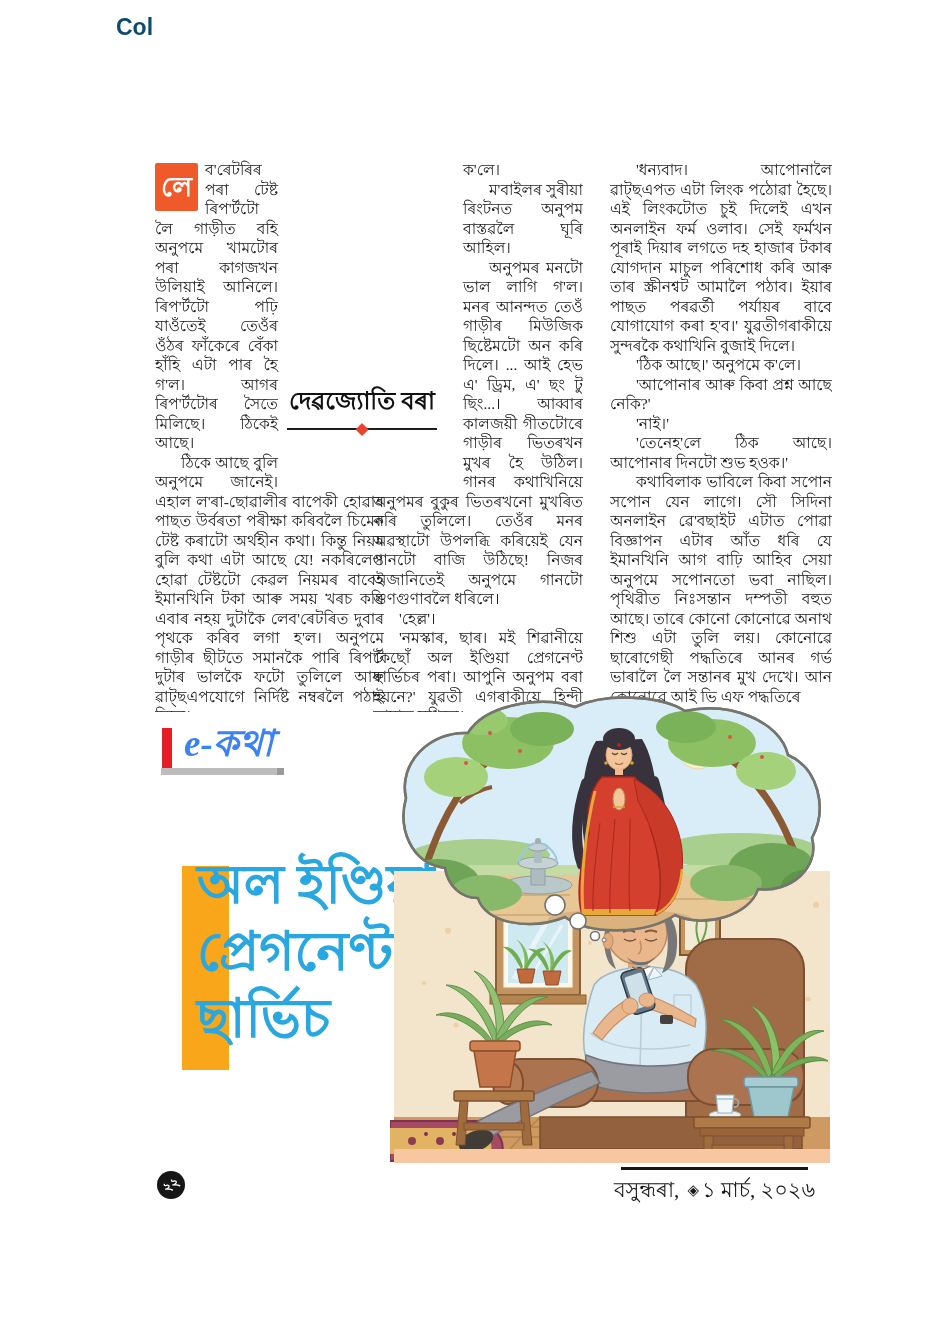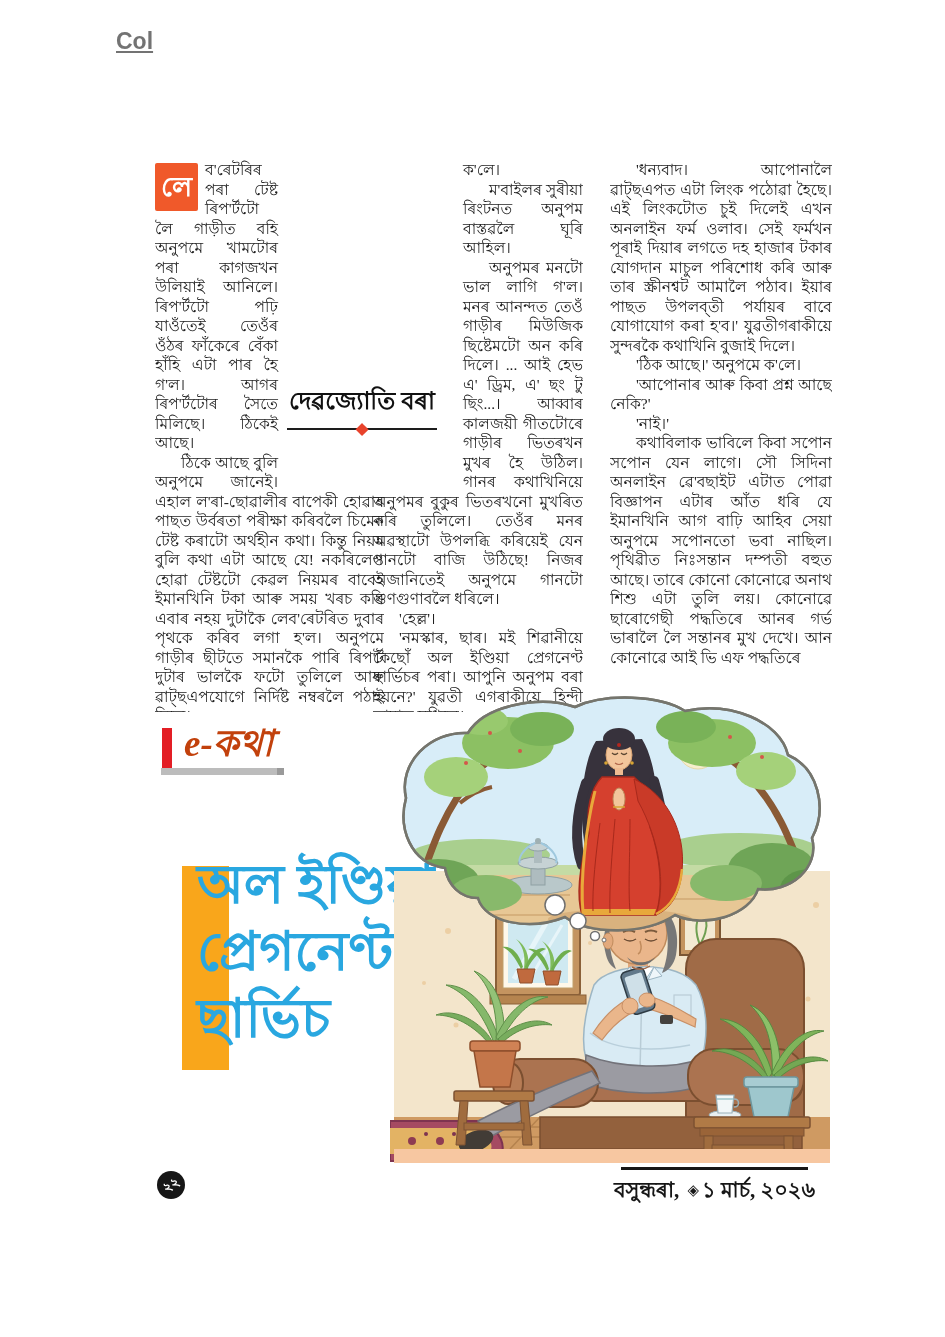--- a/index.html
+++ b/index.html
@@ -2,22 +2,22 @@
 <html><head>
 <meta charset="utf-8">
 <style>
   html,body { margin:0; padding:0; background:#888; }
   #page {
     position:relative; width:945px; height:1337px; margin:0 auto;
     background:#ffffff; overflow:hidden;
     font-family:"Liberation Serif","DejaVu Serif",serif; color:#1b1b1b;
   }
   .col-label {
-    position:absolute; left:116px; top:28px;
-    font:bold 23px "Liberation Sans","DejaVu Sans",sans-serif; color:#737373;text-decoration:underline;
+    position:absolute; left:116px; top:14px;
+    font:bold 23px "Liberation Sans","DejaVu Sans",sans-serif; color:#0c4a6e;
   }
   .col {
     position:absolute; top:160px; font-size:15.5px; line-height:1.26;
     text-align:justify; overflow:hidden;
   }
   #col1 { left:155px; width:229px; height:552px; }
   #col2 { left:373px; width:210px; height:552px; }
   #col3 { left:610px; width:222px; height:562px; }
   .col p { margin:0; text-indent:26px; }
   .col p.first { text-indent:0; }
@@ -32,35 +32,35 @@
   .byline { position:absolute; left:287px; top:382px; width:150px; text-align:center; }
   .byline-name { font-size:24px; font-weight:bold; color:#111; white-space:nowrap; }
   .byline-rule { margin-top:6px; border-top:2.5px solid #1d1d1d; position:relative; height:16px; }
   .byline-diamond {
     position:absolute; left:50%; top:-10px; transform:translateX(-50%);
     color:#e8432c; font-size:17px; line-height:1;
   }
 
   .ekatha { position:absolute; left:162px; top:722px; display:flex; align-items:flex-start; }
   .ekatha-bar { width:10px; height:46px; background:#e31e25; margin:6px 12px 0 0; }
-  .ekatha-title { font-size:37px; font-weight:bold; color:#c2410c; line-height:1.2; font-style:italic; }
+  .ekatha-title { font-size:37px; font-weight:bold; color:#3b82f6; line-height:1.2; font-style:italic; }
   .ekatha-underline { position:absolute; left:161px; top:768px; width:123px; height:7px; background:#bcbcbc; }
   .ekatha-underline::after { content:""; position:absolute; right:0; top:0; width:7px; height:7px; background:#9a9a9a; }
 
   .headline-bar { position:absolute; left:182px; top:866px; width:47px; height:204px; background:#f9a61b; }
   .headline {
     position:absolute; left:197px; top:852px; font-weight:bold;
     font-size:54px; line-height:67px; color:#29a7e0; white-space:nowrap;
   }
   .illustration { position:absolute; left:390px; top:693px; width:442px; height:472px; }
 
   .footer-rule { position:absolute; left:621px; top:1167px; width:187px; border-top:3px solid #161616; }
   .footer-text {
     position:absolute; left:592px; top:1174px; width:245px; text-align:center;
-    font-size:21px; font-weight:bold; color:#161616; white-space:nowrap;
+    font-size:21px; font-weight:normal; color:#161616; white-space:nowrap;
   }
   .footer-ornament { font-size:15px; padding:0 3px; position:relative; top:-2px; }
   .page-circle {
     position:absolute; left:157px; top:1171px; width:28px; height:28px;
     background:#161616; border-radius:50%; display:flex; align-items:center; justify-content:center;
   }
   .page-circle span { color:#fff; font-size:13px; font-weight:bold; transform:rotate(-30deg); }
 </style>
 </head>
 <body>
@@ -80,24 +80,25 @@
     <div class="spacer-l"></div>
     <p class="first">ক'লে।</p>
     <p>ম'বাইলৰ সুৰীয়া ৰিংটনত অনুপম বাস্তৱলৈ ঘূৰি আহিল।</p>
     <p>অনুপমৰ মনটো ভাল লাগি গ'ল। মনৰ আনন্দত তেওঁ গাড়ীৰ মিউজিক ছিষ্টেমটো অন কৰি দিলে। ... আই হেভ এ' ড্ৰিম, এ' ছং টু ছিং...। আব্বাৰ কালজয়ী গীতটোৰে গাড়ীৰ ভিতৰখন মুখৰ হৈ উঠিল। গানৰ কথাখিনিয়ে অনুপমৰ বুকুৰ ভিতৰখনো মুখৰিত কৰি তুলিলে। তেওঁৰ মনৰ অৱস্থাটো উপলব্ধি কৰিয়েই যেন গানটো বাজি উঠিছে! নিজৰ অজানিতেই অনুপমে গানটো গুণগুণাবলৈ ধৰিলে।</p>
     <p>'হেল্ল'।</p>
     <p>'নমস্কাৰ, ছাৰ। মই শিৱানীয়ে কৈছোঁ অল ইণ্ডিয়া প্ৰেগনেণ্ট ছাৰ্ভিচৰ পৰা। আপুনি অনুপম বৰা হয়নে?' যুৱতী এগৰাকীয়ে হিন্দী ভাষাত সুধিলে।</p>
 
   </div>
 
   <div class="col" id="col3">
-    <p>'ধন্যবাদ। আপোনালৈ ৱাট্ছএপত এটা লিংক পঠোৱা হৈছে। এই লিংকটোত চুই দিলেই এখন অনলাইন ফৰ্ম ওলাব। সেই ফৰ্মখন পূৰাই দিয়াৰ লগতে দহ হাজাৰ টকাৰ যোগদান মাচুল পৰিশোধ কৰি আৰু তাৰ স্ক্ৰীনশ্বট আমালৈ পঠাব। ইয়াৰ পাছত উপলব্তী পৰ্যায়ৰ বাবে যোগাযোগ কৰা হ'ব।' যুৱতীগৰাকীয়ে সুন্দৰকৈ কথাখিনি বুজাই দিলে।</p>
+    <p>'ধন্যবাদ। আপোনালৈ ৱাট্ছএপত এটা লিংক পঠোৱা হৈছে। এই লিংকটোত চুই দিলেই এখন অনলাইন ফৰ্ম ওলাব। সেই ফৰ্মখন পূৰাই দিয়াৰ লগতে দহ হাজাৰ টকাৰ যোগদান মাচুল পৰিশোধ কৰি আৰু তাৰ স্ক্ৰীনশ্বট আমালৈ পঠাব। ইয়াৰ পাছত পৰৱৰ্তী পৰ্যায়ৰ বাবে যোগাযোগ কৰা হ'ব।' যুৱতীগৰাকীয়ে সুন্দৰকৈ কথাখিনি বুজাই দিলে।</p>
     <p>'ঠিক আছে।' অনুপমে ক'লে।</p>
     <p>'আপোনাৰ আৰু কিবা প্ৰশ্ন আছে নেকি?'</p>
     <p>'নাই।'</p>
+    <p>'তেনেহ'লে ঠিক আছে। আপোনাৰ দিনটো শুভ হওক।'</p>
     <p>কথাবিলাক ভাবিলে কিবা সপোন সপোন যেন লাগে। সৌ সিদিনা অনলাইন ৱে'বছাইট এটাত পোৱা বিজ্ঞাপন এটাৰ আঁত ধৰি যে ইমানখিনি আগ বাঢ়ি আহিব সেয়া অনুপমে সপোনতো ভবা নাছিল। পৃথিৱীত নিঃসন্তান দম্পতী বহুত আছে। তাৰে কোনো কোনোৱে অনাথ শিশু এটা তুলি লয়। কোনোৱে ছাৰোগেছী পদ্ধতিৰে আনৰ গৰ্ভ ভাৰালৈ লৈ সন্তানৰ মুখ দেখে। আন কোনোৱে আই ভি এফ পদ্ধতিৰে</p>
   </div>
 
   <div class="byline">
     <div class="byline-name">দেৱজ্যোতি বৰা</div>
     <div class="byline-rule">
       <span class="byline-diamond">◆</span>
     </div>
   </div>
 

